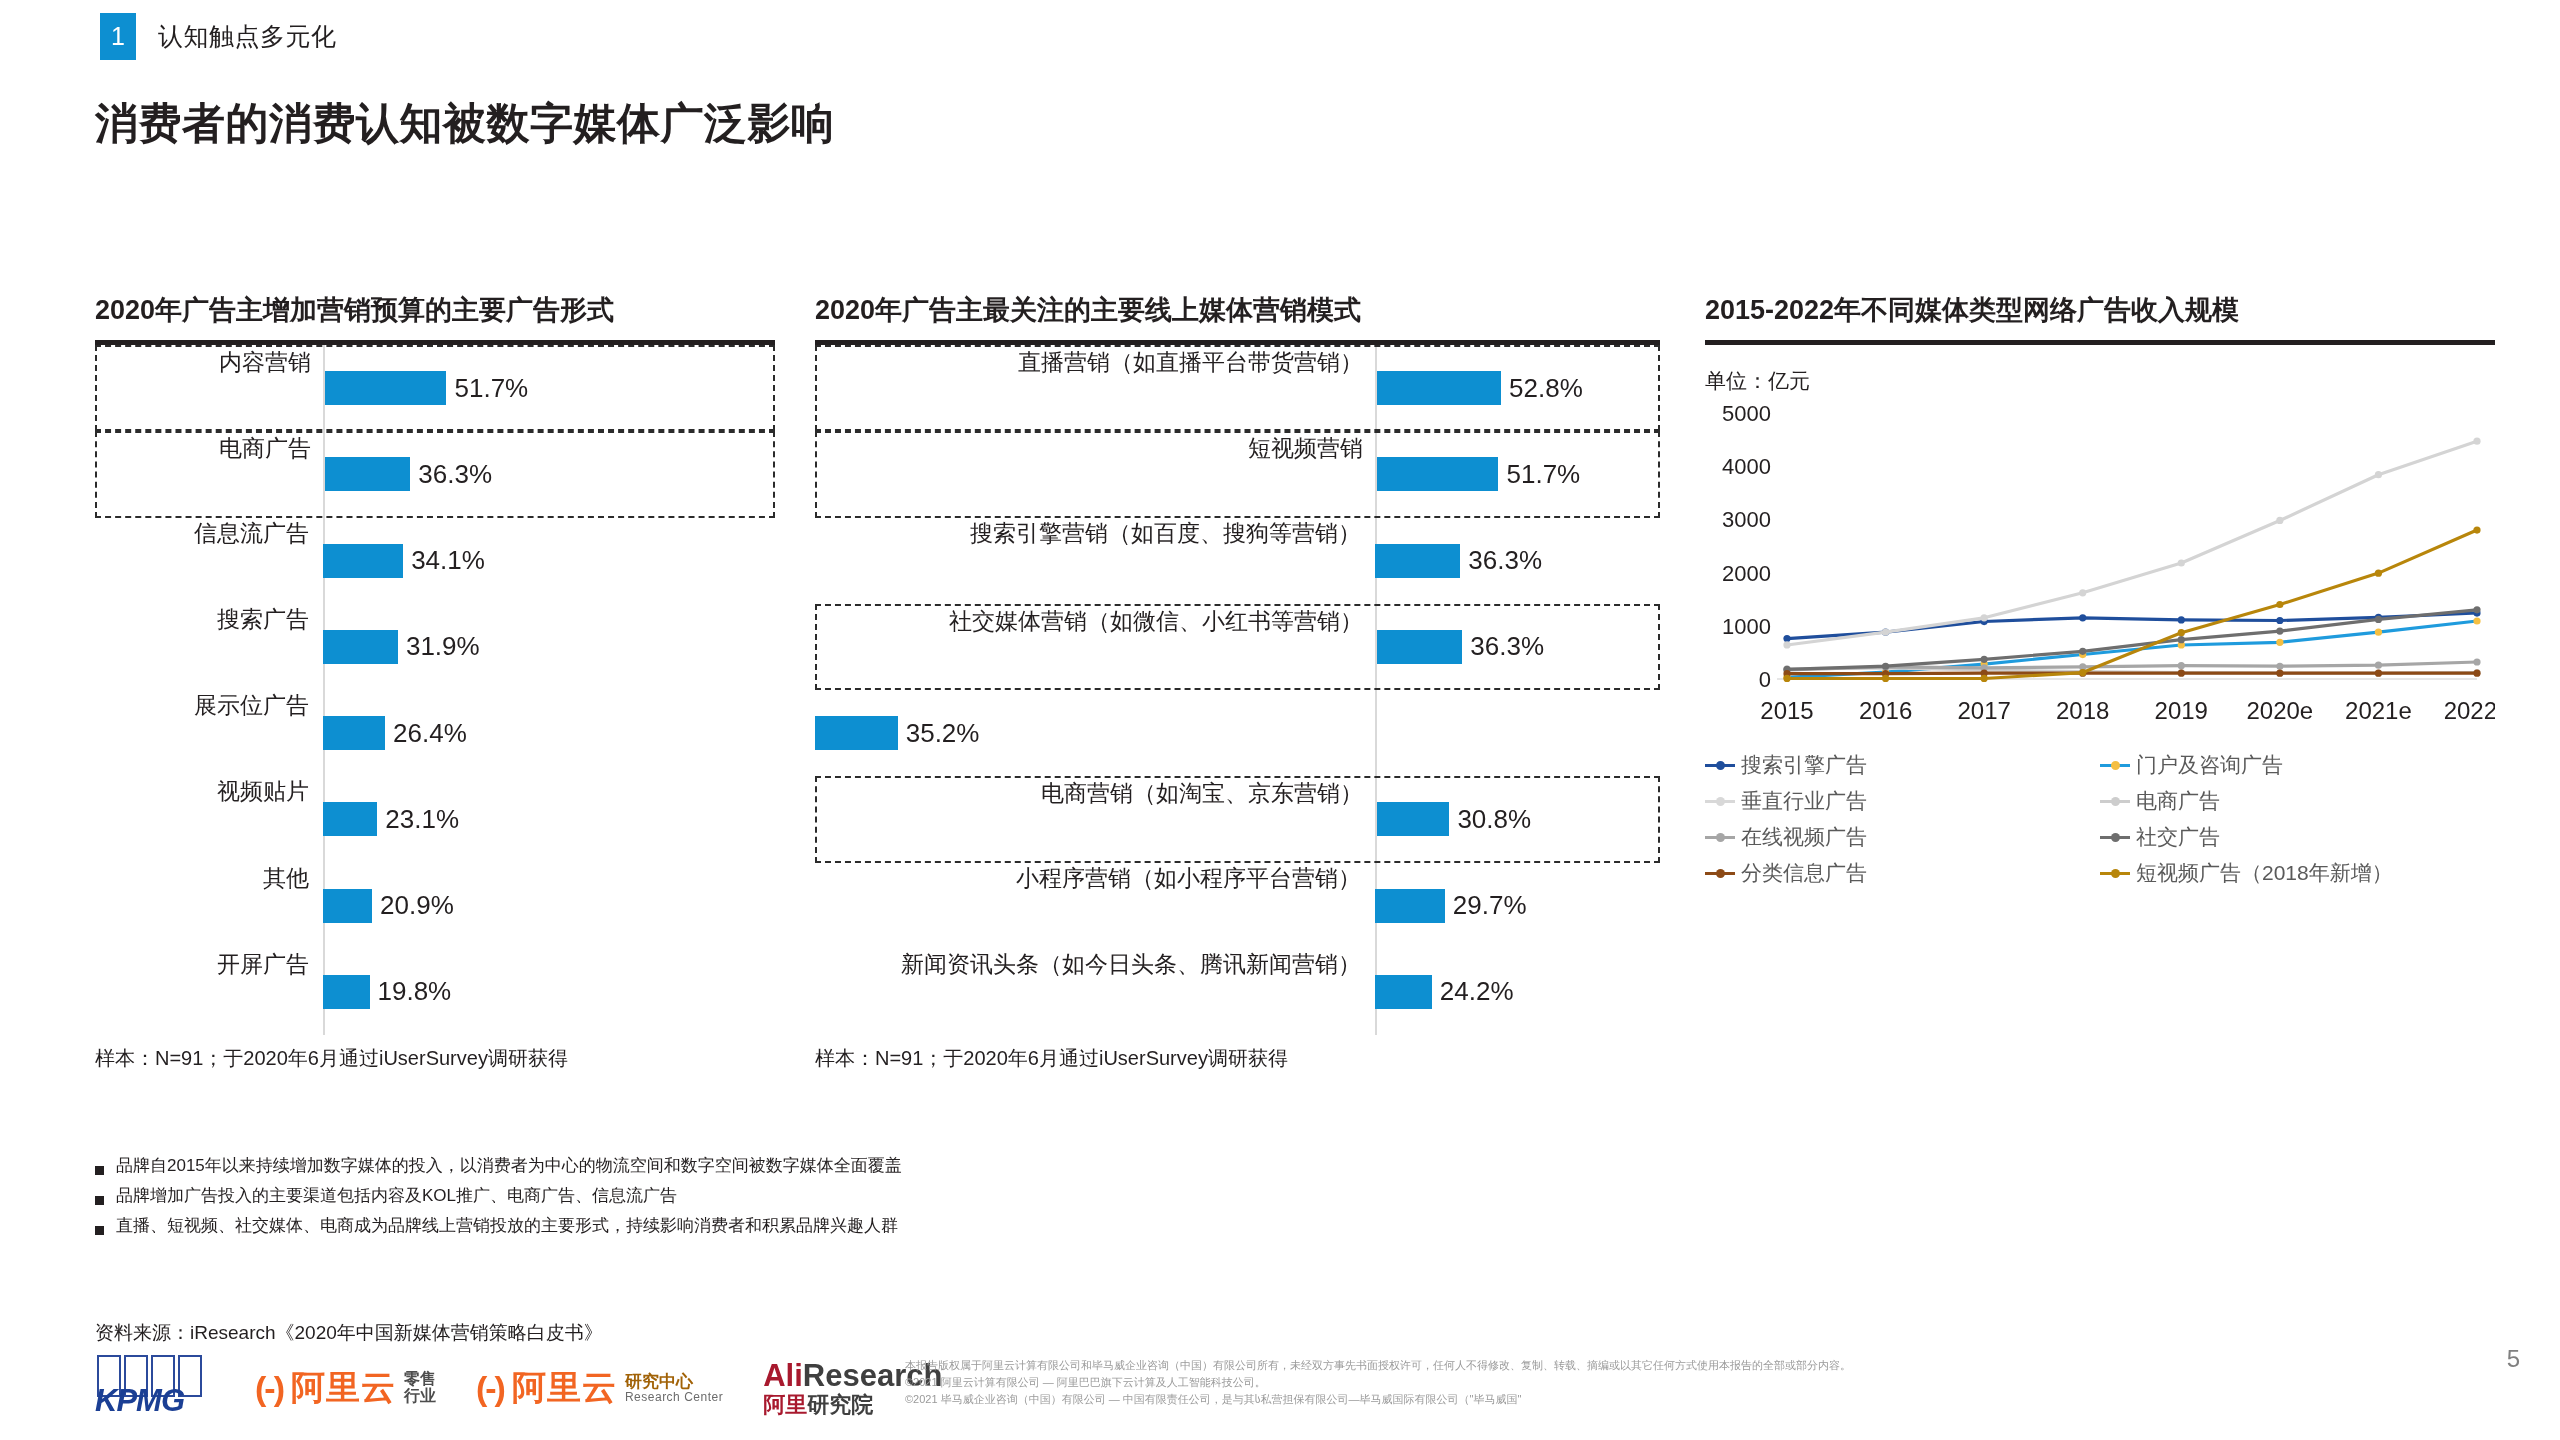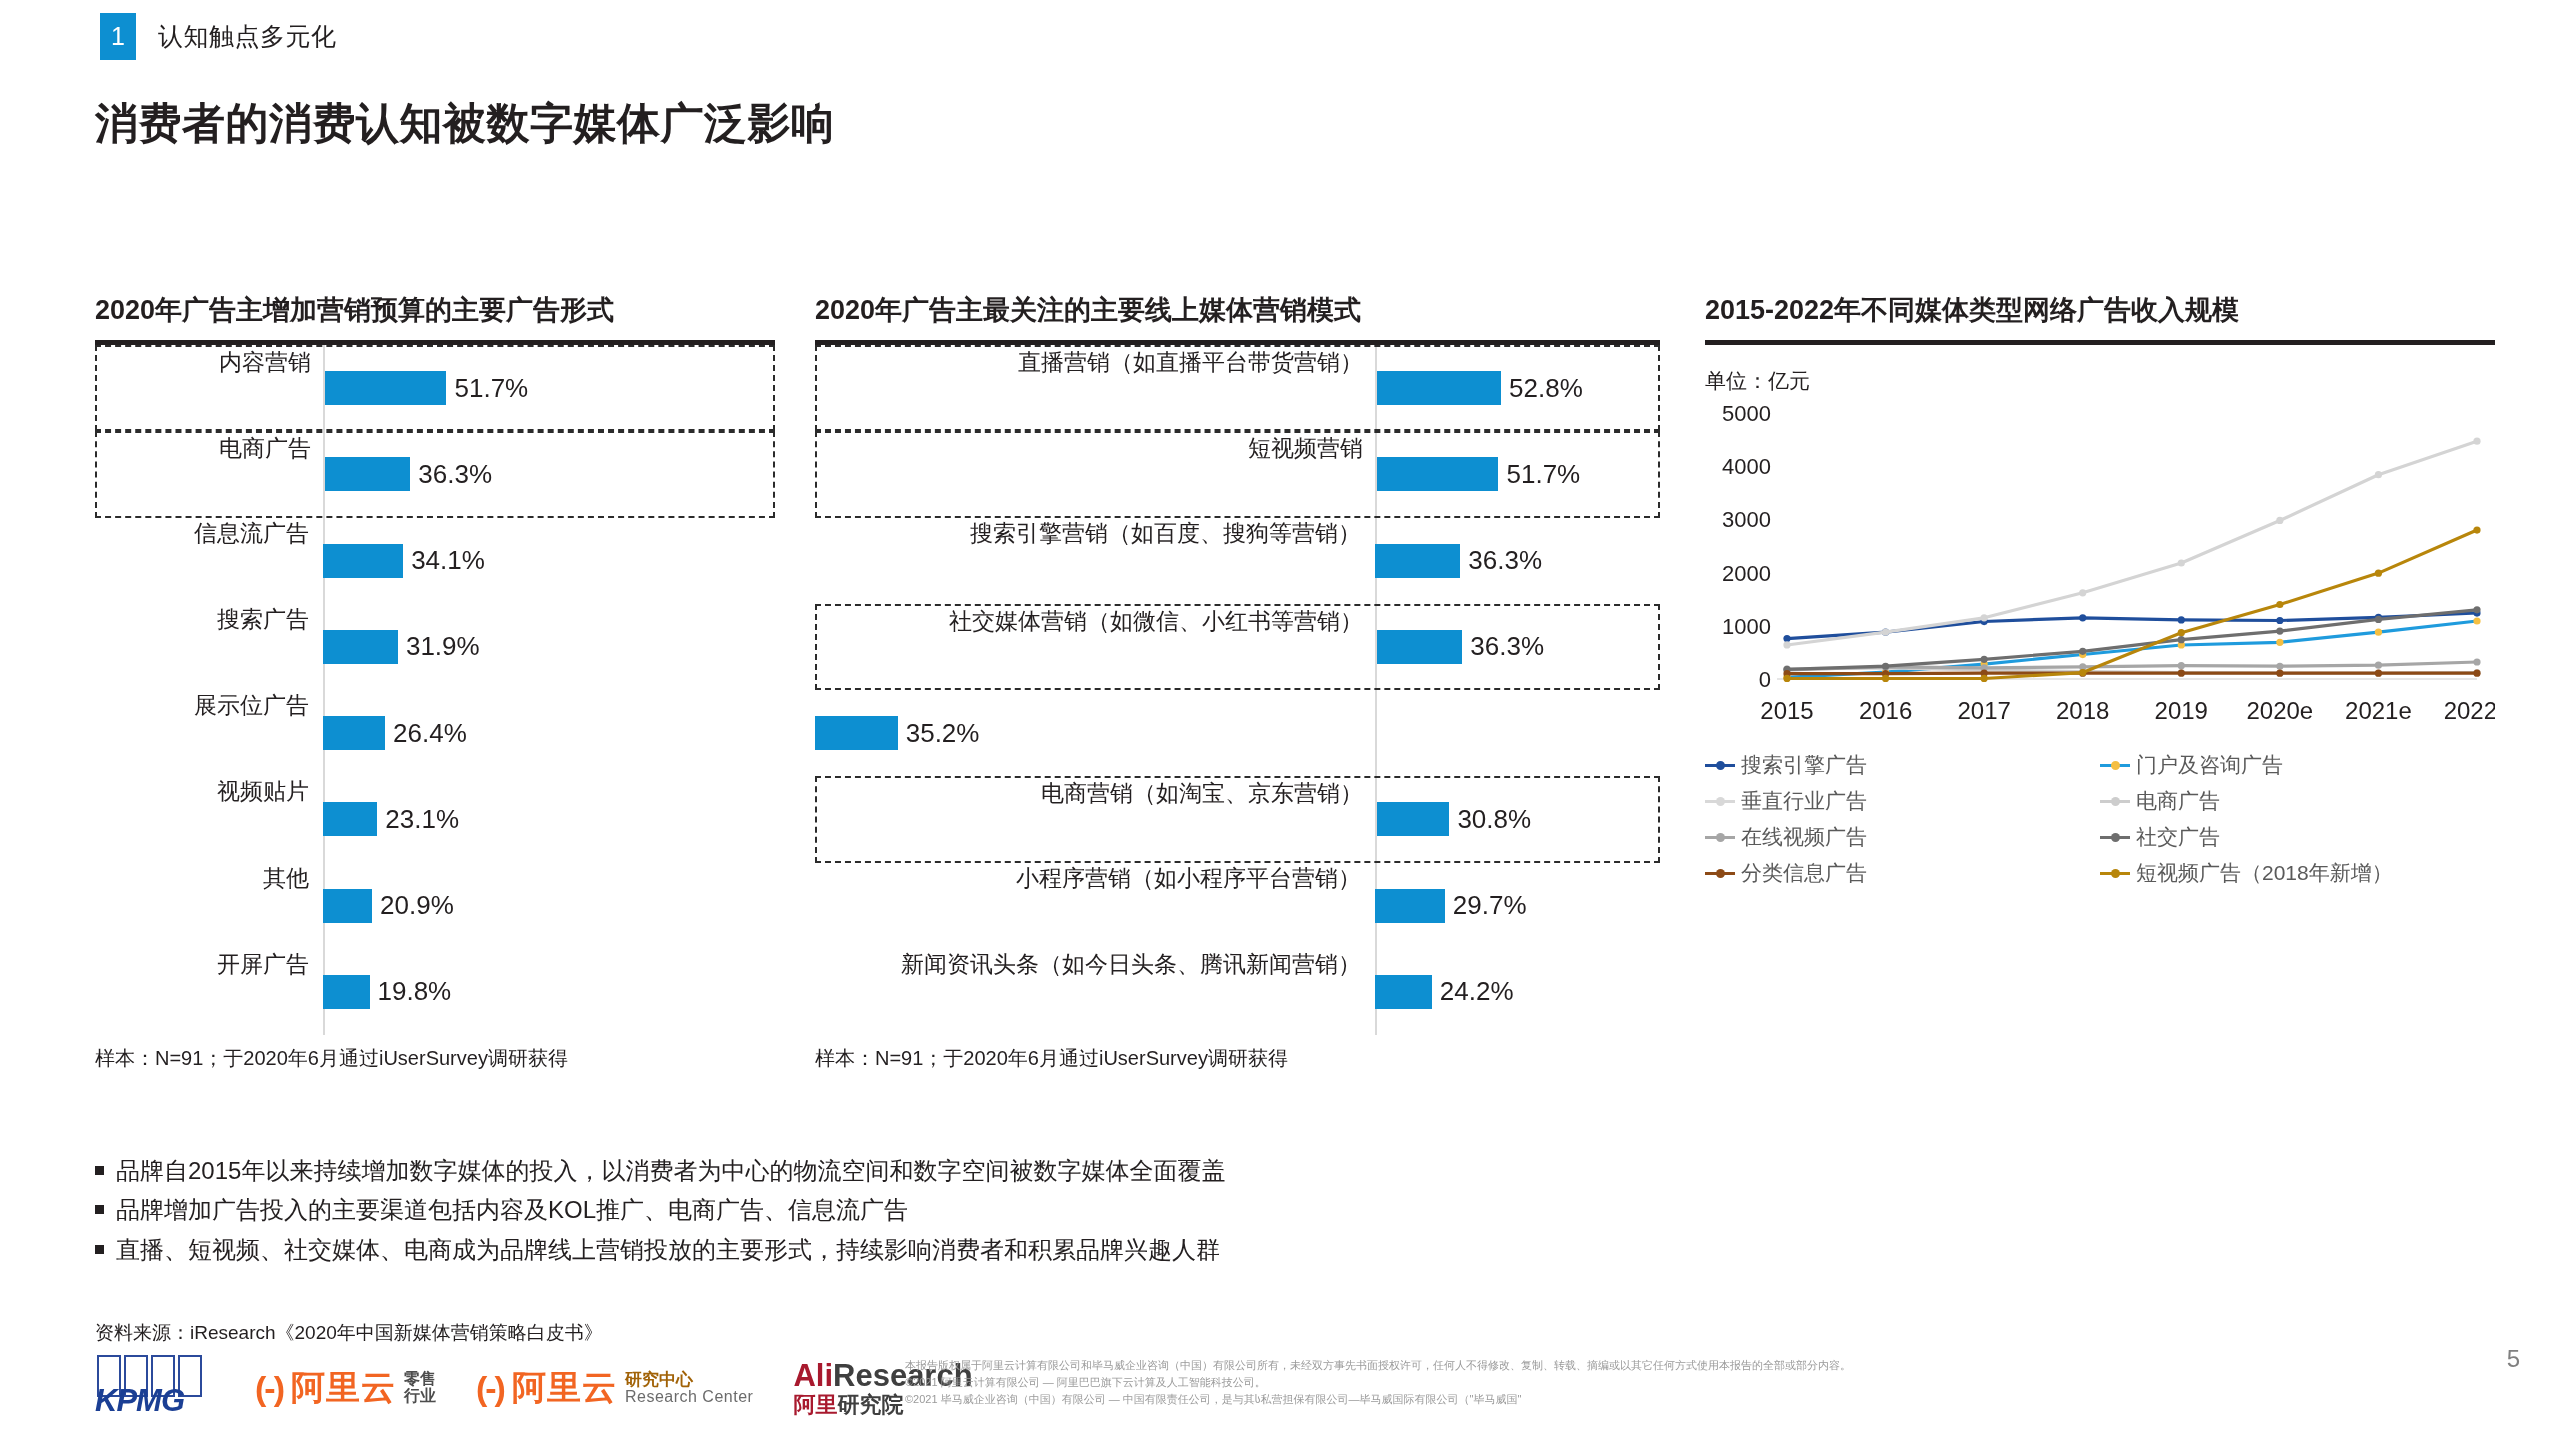--- a/index.html
+++ b/index.html
@@ -53,39 +53,39 @@
   .legend-item{display:flex;align-items:center;width:50%;margin-bottom:8px;}
   .legend-mark{width:30px;height:16px;position:relative;margin-right:6px;flex:0 0 30px;}
   .legend-mark i{position:absolute;left:0;right:0;top:7px;height:3px;display:block;}
   .legend-mark b{position:absolute;left:11px;top:4px;width:9px;height:9px;border-radius:50%;display:block;}
   .legend-text{font-size:21px;color:#5a5a5a;white-space:nowrap;}
 
   
   .bullets{position:absolute;left:95px;top:1155px;}
   .bullet{display:flex;align-items:flex-start;margin-bottom:7px;}
   .bullet-mark{width:9px;height:9px;background:#231f20;margin:11px 12px 0 0;flex:0 0 9px;}
-  .bullet-text{font-size:24px;color:#231f20;line-height:1.35;white-space:nowrap;}
+  .bullet-text{font-size:17px;color:#231f20;line-height:1.35;white-space:nowrap;}
 
   
   .source{position:absolute;left:95px;top:1320px;font-size:19px;color:#231f20;white-space:nowrap;}
   .logos{position:absolute;left:95px;top:1355px;display:flex;align-items:center;gap:40px;}
 
   .kpmg{position:relative;width:120px;height:66px;}
   .kpmg .bars{position:absolute;top:0;left:2px;display:flex;gap:3px;}
   .kpmg .bars span{display:block;width:24px;height:42px;border:2px solid #2b4a9b;box-sizing:border-box;}
   .kpmg .word{position:absolute;bottom:2px;left:0;font-size:31px;font-weight:700;font-style:italic;color:#1b3f94;letter-spacing:-1px;}
 
   .alicloud{display:flex;align-items:center;gap:8px;}
   .ac-mark{font-size:34px;color:#f26522;font-weight:700;letter-spacing:-2px;}
   .ac-cn{font-size:34px;color:#f26522;font-weight:700;letter-spacing:1px;}
   .ac-sub{display:flex;flex-direction:column;line-height:1.05;align-items:center;}
   .ac-sub span{font-size:16px;color:#4d4d4d;font-weight:700;}
   .ac-sub2{display:flex;flex-direction:column;line-height:1.05;}
   .ac-sub2 .cn{font-size:17px;color:#a16207;font-weight:700;}
-  .ac-sub2 .en{font-size:16px;color:#6b6b6b;letter-spacing:.5px;}
+  .ac-sub2 .en{font-size:12px;color:#6b6b6b;letter-spacing:.5px;}
 
   .aliresearch{display:flex;flex-direction:column;line-height:1.05;}
   .ar-top{font-size:31px;font-weight:700;color:#3f3f3f;}
   .ar-top .red{color:#a8192e;}
   .ar-bot{font-size:22px;font-weight:700;color:#a8192e;}
   .ar-bot .dark{color:#3f3f3f;}
 
   .legal{position:absolute;left:905px;top:1358px;width:1400px;}
   .legal p{margin:0 0 2px 0;font-size:11px;color:#9a9a9a;line-height:1.35;white-space:nowrap;overflow:hidden;}
   .page-num{position:absolute;right:40px;top:1345px;font-size:24px;color:#808080;}

